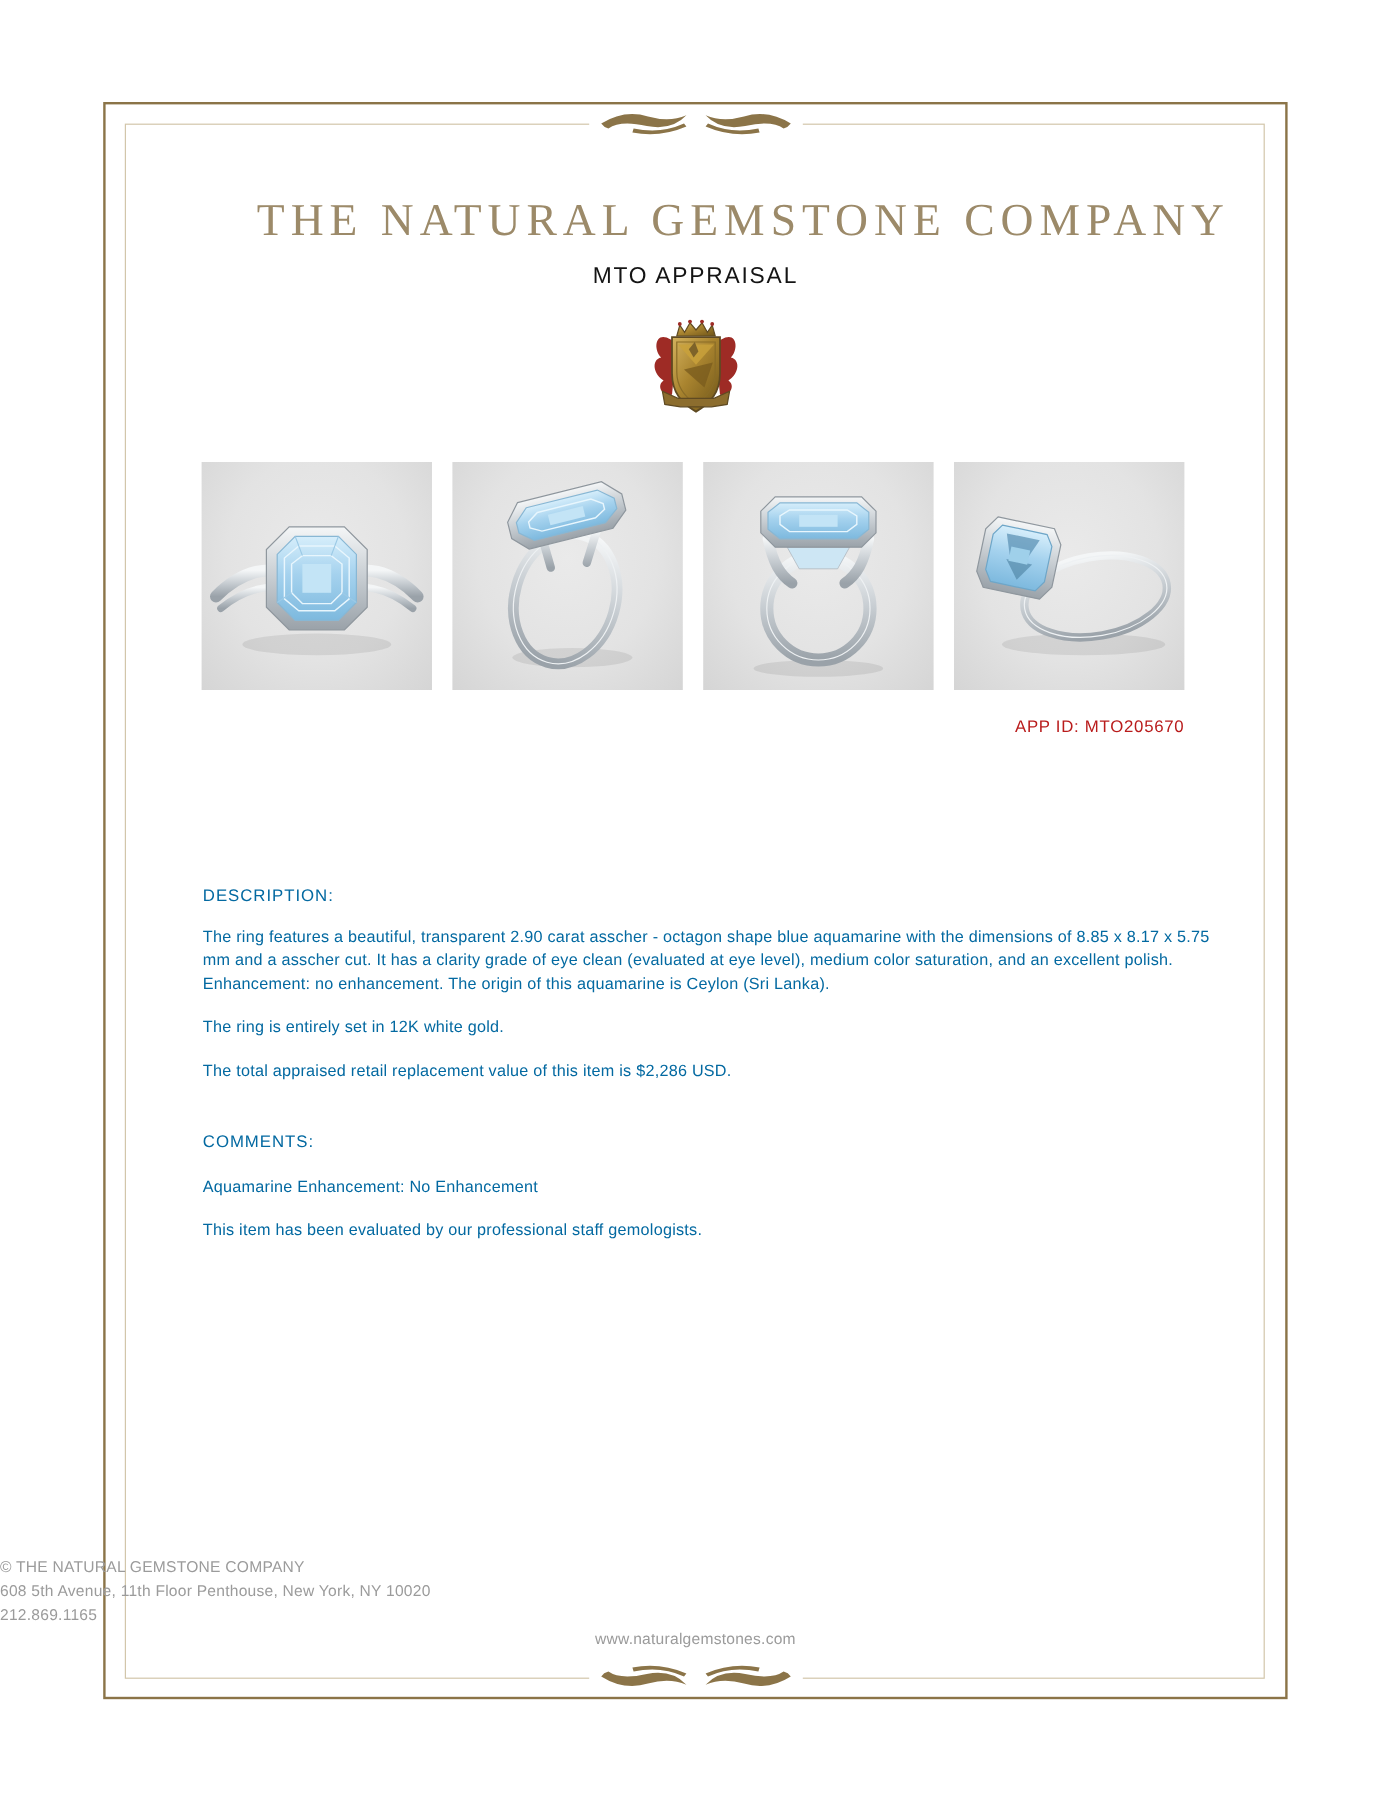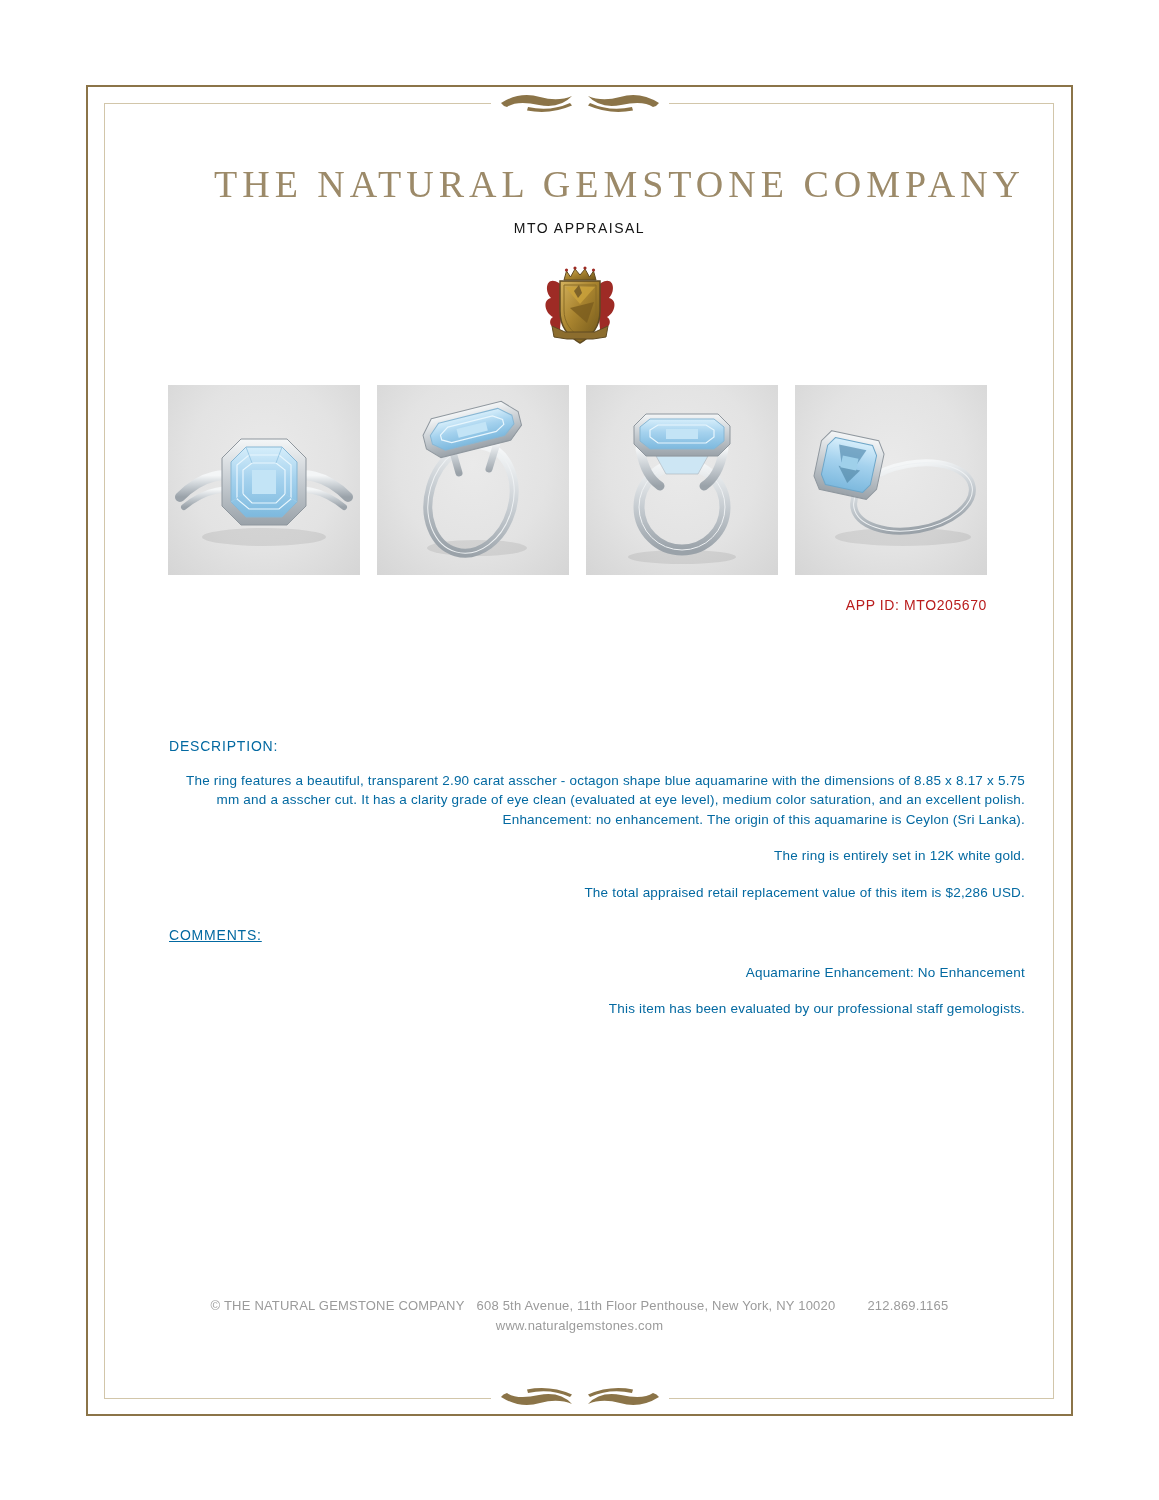--- a/index.html
+++ b/index.html
@@ -12,39 +12,39 @@
   .border-inner{position:absolute;top:103px;bottom:101px;left:104px;right:105px;border:1px solid #d2c6aa;}
   .ornament{position:absolute;left:50%;width:178px;height:28px;background:#ffffff;
             display:flex;align-items:center;justify-content:center;}
   .ornament.top{top:88px;transform:translateX(-50%);}
   .ornament.bottom{bottom:88px;transform:translateX(-50%) scaleY(-1);}
   
   .page-title{position:absolute;top:162px;left:0;width:100%;text-align:center;
     font-family:"Liberation Serif", serif;font-size:38px;font-weight:400;
     letter-spacing:5px;color:#9c8a69;white-space:nowrap;padding-left:40px;}
   .page-subtitle{position:absolute;top:220px;left:0;width:100%;text-align:center;
-    font-size:14px;letter-spacing:1.5px;color:#141414;}
+    font-size:19px;letter-spacing:1.5px;color:#141414;}
   .crest{position:absolute;top:263px;left:50%;transform:translateX(-50%);width:92px;height:90px;}
   
   .photos{position:absolute;top:385px;left:168px;display:flex;gap:17px;}
   .photo{width:192px;height:190px;
     background:radial-gradient(ellipse at 50% 42%, #eaeaea 0%, #e3e3e3 55%, #d5d5d5 100%);}
   .photo svg{display:block;width:192px;height:190px;}
   .app-id{position:absolute;top:597px;left:168px;width:819px;text-align:right;
     font-size:14px;letter-spacing:.6px;color:#b91c1c;}
   
   .content{position:absolute;top:737px;left:169px;width:856px;
     font-size:13.5px;line-height:19.5px;letter-spacing:.2px;color:#0369a1;}
   .section-heading{font-size:14px;letter-spacing:.8px;margin:0 0 14px 0;font-weight:400;}
-  .section-heading.comments{margin:24px 0 17px 0;text-decoration:underline;}
-  .content p{margin:0 0 17px 0;text-align:right;}
+  .section-heading.comments{margin:40px 0 17px 0;}
+  .content p{margin:0 0 17px 0;}
   
   .footer{position:absolute;top:1296px;left:0;width:100%;text-align:center;
     color:#9b9b9b;font-size:13px;line-height:20px;letter-spacing:.2px;}
-  .footer .row{display:flex;justify-content:center;align-items:flex-start;}
+  .footer .row{display:flex;justify-content:center;align-items:flex-start;flex-direction:column;}
   .footer .sep-sm{width:12px;}
   .footer .sep-lg{width:32px;}
 </style>
 </head>
 <body>
 
 <div class="border-outer"></div>
 <div class="border-inner"></div>
 
 <div class="ornament top">

